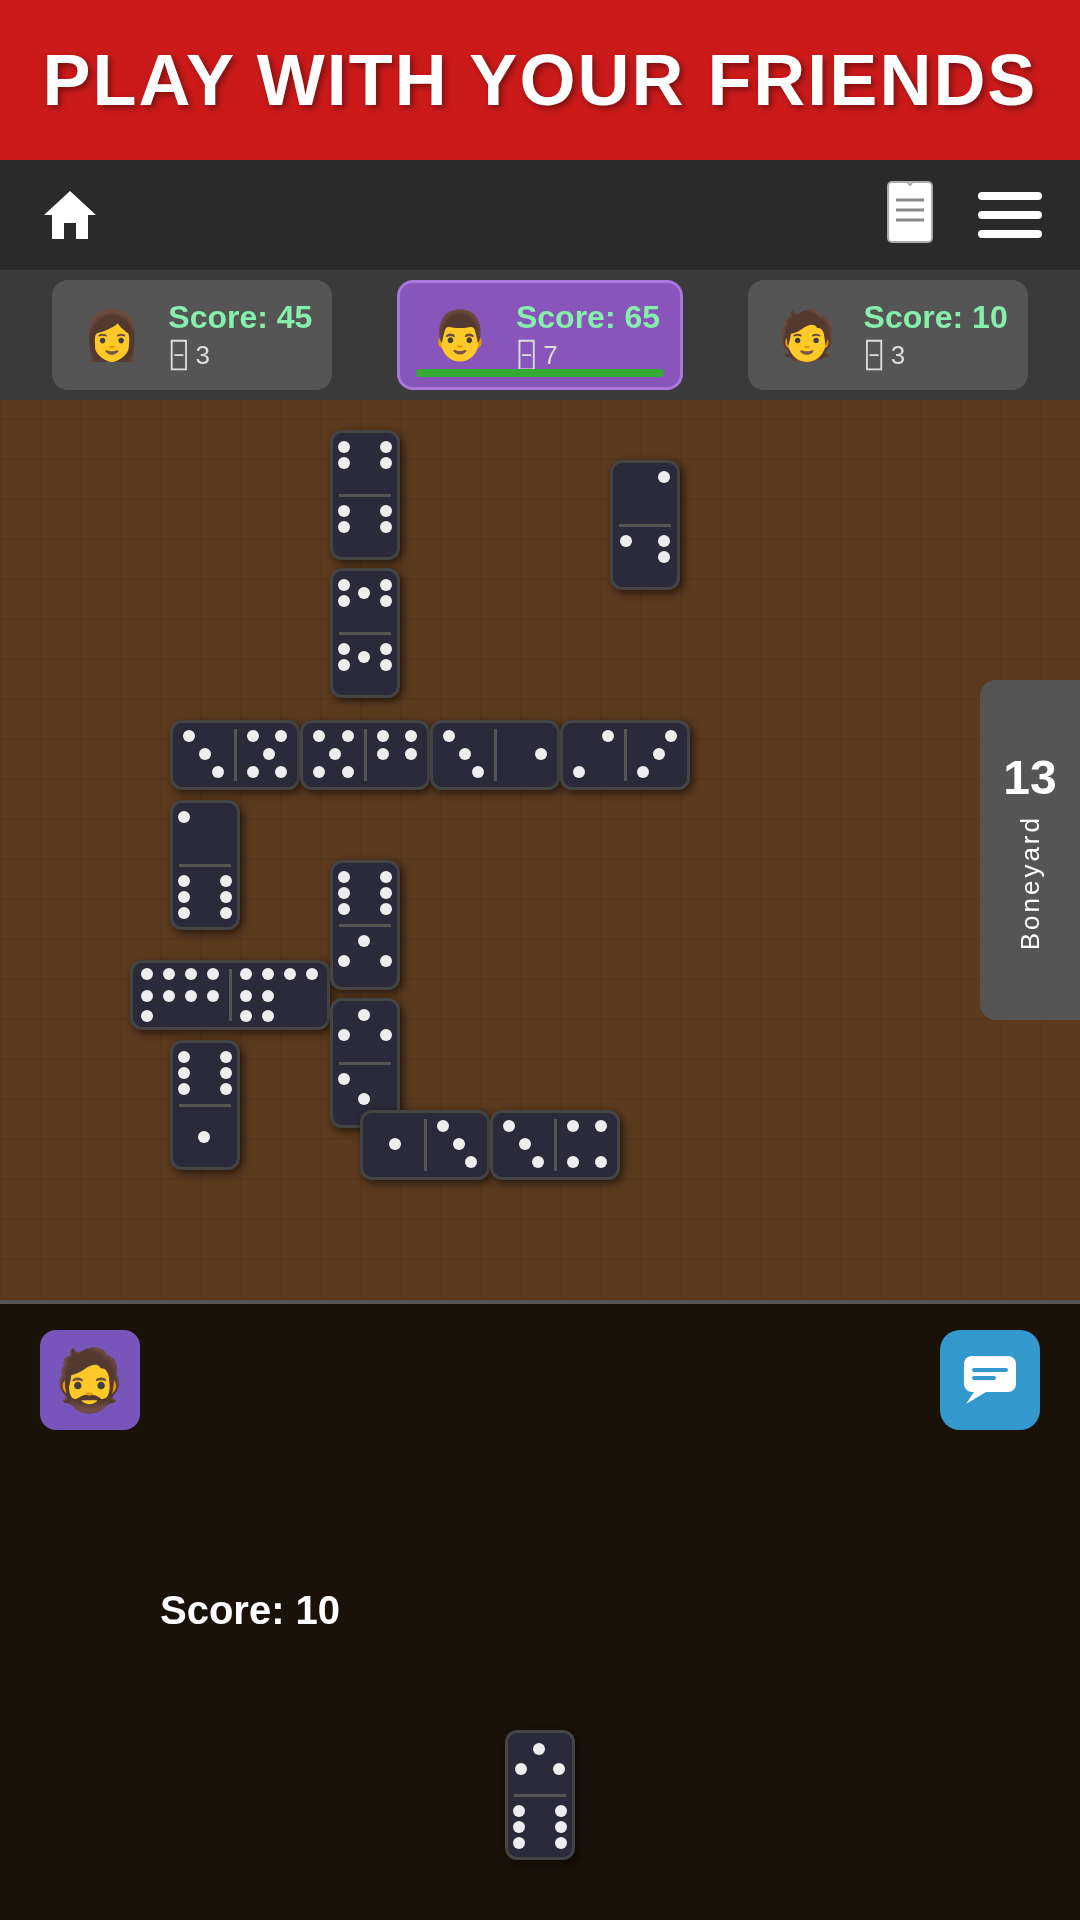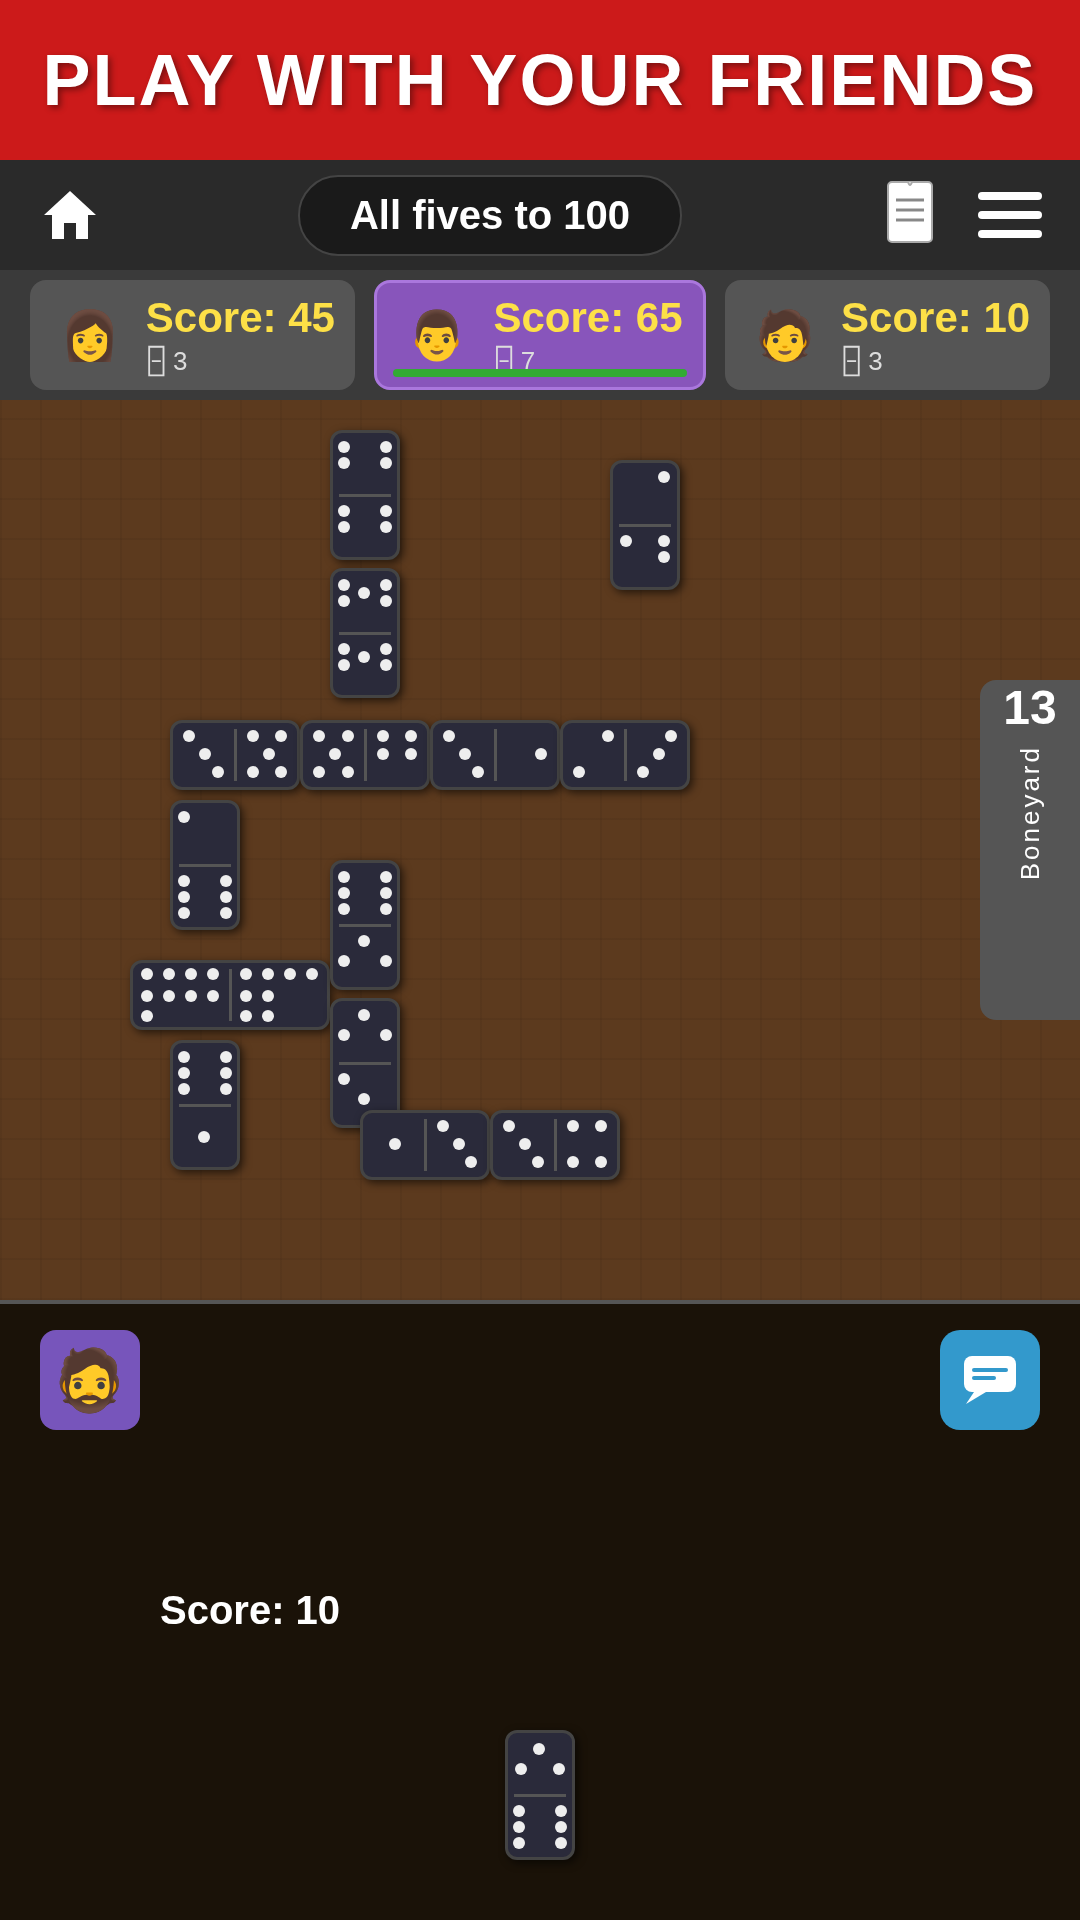--- a/index.html
+++ b/index.html
@@ -93,22 +93,22 @@
       align-items: center;
       justify-content: center;
       font-size: 48px;
     }
     .player-info {
       display: flex;
       flex-direction: column;
       gap: 4px;
     }
     .player-score {
-      color: #fde047;
-      font-size: 42px;
+      color: #86efac;
+      font-size: 32px;
       font-weight: bold;
     }
     .player-tiles {
       color: #ddd;
       font-size: 26px;
       display: flex;
       align-items: center;
       gap: 6px;
     }
     .active-bar {
@@ -139,20 +139,21 @@
       right: 0;
       top: 50%;
       transform: translateY(-50%);
       width: 100px;
       height: 340px;
       background: #555;
       border-radius: 16px 0 0 16px;
       display: flex;
       flex-direction: column;
       align-items: center;
+      justify-content: center;
       gap: 10px;
       cursor: pointer;
     }
     #boneyard-count {
       color: #fff;
       font-size: 48px;
       font-weight: bold;
     }
     #boneyard-label {
       color: #fff;
@@ -277,23 +278,20 @@
 
 <div id="banner">
   <span id="banner-text">PLAY WITH YOUR FRIENDS</span>
 </div>
 
 <div id="top-nav">
   <div class="nav-btn">
     <svg width="64" height="64" viewBox="0 0 64 64" fill="white">
       <path d="M32 8 L6 32 L14 32 L14 56 L26 56 L26 40 L38 40 L38 56 L50 56 L50 32 L58 32 Z"></path>
     </svg>
-  </div>
-  <div id="game-title-box">
-    <span id="game-title">All fives to 100</span>
   </div>
   <div style="display:flex;gap:20px;">
     <div class="nav-btn">
       <svg width="60" height="70" viewBox="0 0 60 70" fill="white">
         <rect x="8" y="2" width="44" height="60" rx="4" fill="white"></rect>
         <rect x="8" y="2" width="44" height="60" rx="4" fill="none" stroke="#aaa" stroke-width="2"></rect>
         <line x1="16" y1="20" x2="44" y2="20" stroke="#888" stroke-width="3"></line>
         <line x1="16" y1="30" x2="44" y2="30" stroke="#888" stroke-width="3"></line>
         <line x1="16" y1="40" x2="44" y2="40" stroke="#888" stroke-width="3"></line>
         <path d="M28 2 Q30 8 32 2" stroke="#aaa" stroke-width="2" fill="#ddd"></path>

